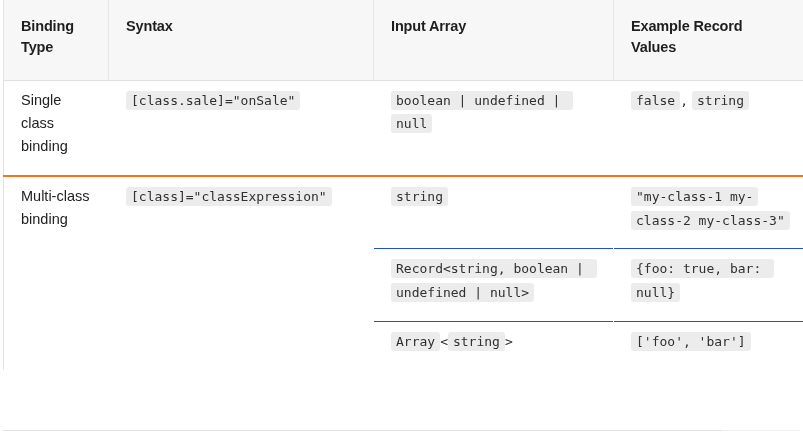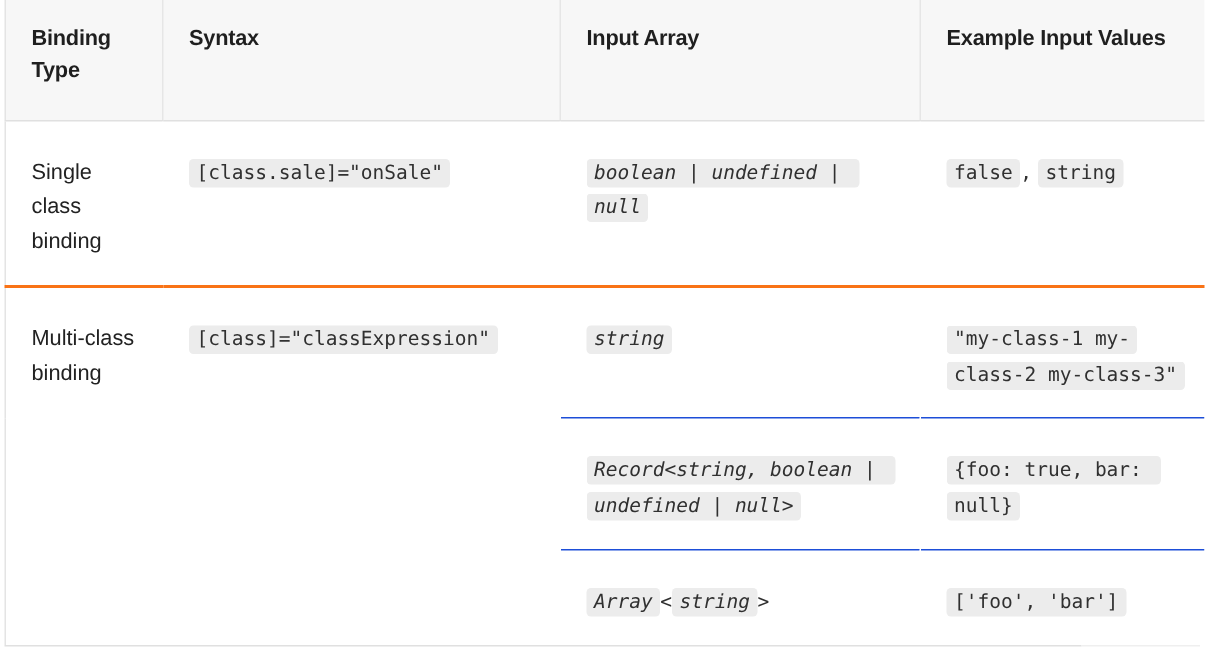--- a/index.html
+++ b/index.html
@@ -50,37 +50,37 @@
     border-right: 1px solid #e6e6e6;
     border-bottom: 1px solid #e0e0e0;
     height: 80px;
     box-sizing: border-box;
     letter-spacing: -0.15px;
   }
   thead th.last { border-right: none; }
 
   tbody td {
     vertical-align: top;
-    padding: 23px 12px 16px 17px;
+    padding: 8px 12px 16px 17px;
     font-size: 14.5px;
     line-height: 1.62;
     color: #222222;
     border-right: 1px solid #ffffff;
     box-sizing: border-box;
   }
 
   
   tr.major-sep > td { border-top: 2px solid #f97316; }
 
   
   td.sub-sep { border-top: 1px solid #1d4ed8; }
 
   td.cell-type   { padding-left: 17px; padding-right: 10px; }
   td.cell-syntax { padding-left: 17px; }
-  td.cell-input  { padding-left: 17px; font-style: italic; }
+  td.cell-input  { padding-left: 17px; }
   td.cell-values { padding-left: 17px; }
 
   .code {
     font-family: "DejaVu Sans Mono", "Liberation Mono", monospace;
     font-size: 13px;
     background: #ececec;
     color: #303030;
     border-radius: 3px;
     padding: 2px 5px;
     box-decoration-break: clone;
@@ -121,21 +121,21 @@
       <col class="c-type">
       <col class="c-syntax">
       <col class="c-input">
       <col class="c-values">
     </colgroup>
     <thead>
       <tr>
         <th>Binding Type</th>
         <th>Syntax</th>
         <th>Input Array</th>
-        <th class="last">Example Input Values</th>
+        <th class="last">Example Record Values</th>
       </tr>
     </thead>
     <tbody>
 
       <tr>
         <td class="cell-type" rowspan="1">Single class binding</td>
         <td class="cell-syntax">
           <span class="code">[class.sale]="onSale"</span>
         </td>
         <td class="cell-input">

